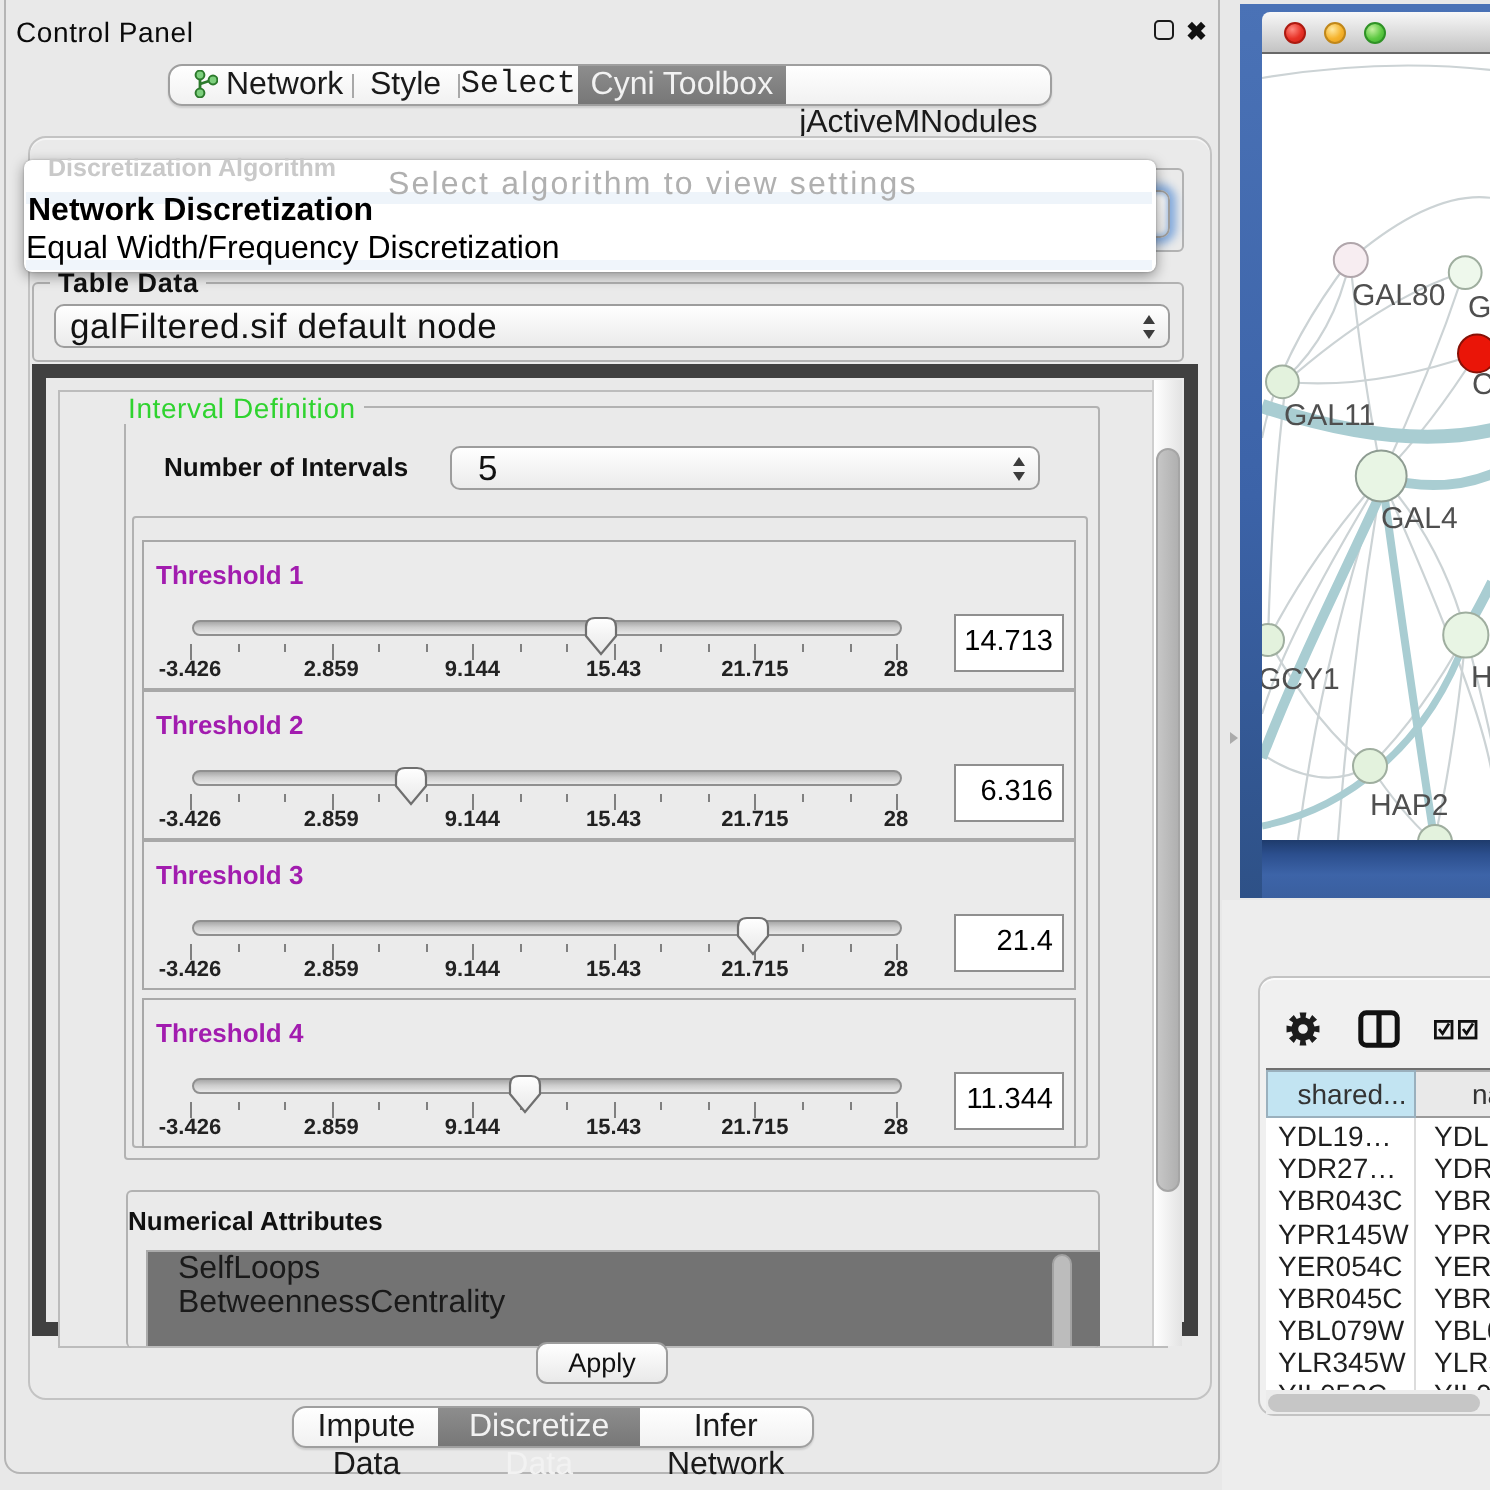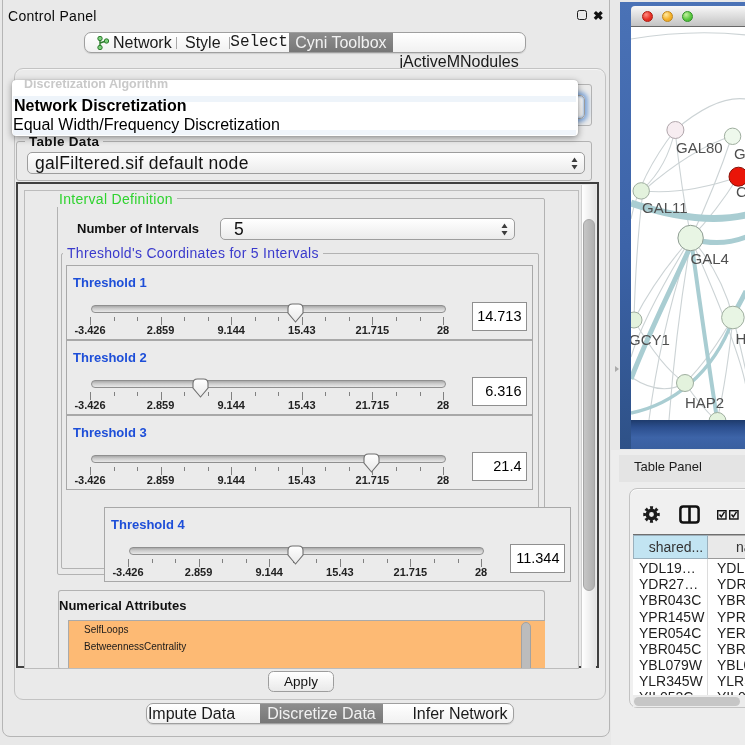--- a/index.html
+++ b/index.html
@@ -27,40 +27,40 @@
 
 .groupbox { position:absolute; border:1px solid #b2b2b2; border-radius:3px; }
 .grouptitle { position:absolute; background:#eaeaea; padding:0 4px; font-size:14px; letter-spacing:0.3px; }
 
 .combo { position:absolute; height:22px; border:1px solid #9d9d9d; border-radius:5px;
   background:linear-gradient(180deg,#ffffff 0%,#ebebeb 100%); font-size:17.5px; letter-spacing:0.3px; color:#111;
   line-height:21px; padding-left:7px; }
 .comboarrows { position:absolute; right:6px; top:4px; width:7px; height:13px; }
 
 
-#scrollpane { position:absolute; left:16px; top:182px; width:583px; height:486px; border:2px solid #404040; background:#e9e9e9; }
+#scrollpane { position:absolute; left:16px; top:182px; width:583px; height:486px; border:7px solid #404040; background:#e9e9e9; }
 #innerpanel { position:absolute; left:6px; top:6px; width:555px; height:479px; border:1px solid #bcbcbc; background:#eaeaea; }
 #vscroll { position:absolute; right:1px; top:1px; width:15px; height:483px; background:linear-gradient(90deg,#ffffff 0%,#e3e3e3 100%); border-left:1px solid #cfcfcf; }
 #vthumb { position:absolute; left:1px; top:34px; width:12px; height:372px; border-radius:6px;
   background:linear-gradient(90deg,#c6c6c6 0%,#b0b0b0 100%); border:1px solid #a5a5a5; }
 
 
 .trow { position:absolute; left:0; width:467px; height:75px; border:1px solid #a8a8a8; background:#ebebeb; }
-.trowtitle { position:absolute; left:6px; top:9px; font-size:13px; font-weight:bold; color:#1d4ed8; }
+.trowtitle { position:absolute; left:6px; top:9px; font-size:13px; font-weight:bold; color:#a21caf; }
 .track { position:absolute; left:24px; top:39px; width:355px; height:8px; border-radius:4px;
   border:1px solid #8f8f8f; background:linear-gradient(180deg,#a9a9a9 0%,#cdcdcd 45%,#e8e8e8 100%); }
 .tick { position:absolute; top:51px; width:1px; background:#808080; }
 .ticklab { position:absolute; top:58px; width:60px; text-align:center; font-size:11px; font-weight:bold; color:#222; }
 .thumb { position:absolute; top:37px; }
 .valbox { position:absolute; left:405px; top:36px; width:55px; height:29px; background:#fff;
   border:1px solid #8f8f8f; font-size:14.5px; color:#000; text-align:right; line-height:26px; padding-right:4.5px; }
 
 
-#attrlist { position:absolute; left:66px; top:618px; width:477px; height:50px; background:#fdba74;
-  border-top:1px solid #aaa; border-left:1px solid #aaa; overflow:hidden; font-size:10px; color:#1a1a1a; }
+#attrlist { position:absolute; left:66px; top:618px; width:477px; height:50px; background:#737373;
+  border-top:1px solid #aaa; border-left:1px solid #aaa; overflow:hidden; font-size:16px; color:#1a1a1a; }
 #attrlist div { padding-left:15px; height:17px; line-height:17px; }
 #attrlist #listthumb { position:absolute; left:452px; top:1px; width:10px !important; height:60px !important; padding:0 !important; border-radius:5px;
   background:#bcbcbc; border:1px solid #a2a2a2; }
 
 #applybtn { position:absolute; left:268px; top:671px; width:66px; height:21px; border:1px solid #9d9d9d;
   border-radius:5.5px; background:linear-gradient(180deg,#ffffff 0%,#e9e9e9 100%); font-size:13.5px;
   color:#111; text-align:center; line-height:19px; }
 
 
 #netwin { position:absolute; left:620px; top:2px; width:126px; height:447px;
@@ -141,21 +141,20 @@
     <div class="groupbox" style="left:32px; top:7px; width:488px; height:377px; border-radius:2px;"></div>
     <div class="grouptitle" style="left:30px; top:0px; color:#2fd32f;">Interval Definition</div>
     <div style="position:absolute; left:52px; top:29.5px; font-size:13px; font-weight:bold; color:#111;">Number of Intervals</div>
     <div class="combo" style="left:195px; top:27px; width:295px; padding-left:13px;">5
       <svg class="comboarrows" width="7" height="13" viewBox="0 0 7 13">
             <path d="M3.5,0.5 L6.5,5 L0.5,5 Z" fill="#3c3c3c"></path>
             <path d="M3.5,12.5 L6.5,8 L0.5,8 Z" fill="#3c3c3c"></path>
           </svg>
     </div>
     <div class="groupbox" style="left:36px; top:62px; width:478px; height:316px; border-radius:2px;"></div>
-    <div class="grouptitle" style="left:38px; top:54px; color:#3a3acc;">Threshold's Coordinates for 5 Intervals</div>
     <div style="position:absolute; left:41px; top:74px; width:467px; height:300px;">
 <div style="position:absolute;left:0;top:0px;width:467px;height:75px;">
             <div class="trow" style="top:0px;">
 <div class="trowtitle">Threshold 1</div>
 <div class="track"></div>
 <div class="tick" style="left:23.0px;height:8px;"></div>
 <div class="tick" style="left:46.5px;height:4px;"></div>
 <div class="tick" style="left:70.1px;height:4px;"></div>
 <div class="tick" style="left:93.6px;height:8px;"></div>
 <div class="tick" style="left:117.1px;height:4px;"></div>
@@ -240,21 +239,21 @@
 <div class="ticklab" style="left:204.8px;">15.43</div>
 <div class="ticklab" style="left:275.4px;">21.715</div>
 <div class="ticklab" style="left:346.0px;">28</div>
 <svg class="thumb" style="left:296.4px;" width="17" height="20" viewBox="0 0 17 20">
 <path d="M1,5.5 Q1,1 5.5,1 L11.5,1 Q16,1 16,5.5 L16,10 L8.5,19 L1,10 Z" fill="url(#thumbgrad)" stroke="#6f6f6f" stroke-width="1.1"></path>
 </svg>
 <div class="valbox">21.4</div>
 </div>
           </div>
 <div style="position:absolute;left:0;top:225px;width:467px;height:75px;">
-            <div class="trow" style="top:17px;margin-left:38px;">
+            <div class="trow" style="top:4px;">
 <div class="trowtitle">Threshold 4</div>
 <div class="track"></div>
 <div class="tick" style="left:23.0px;height:8px;"></div>
 <div class="tick" style="left:46.5px;height:4px;"></div>
 <div class="tick" style="left:70.1px;height:4px;"></div>
 <div class="tick" style="left:93.6px;height:8px;"></div>
 <div class="tick" style="left:117.1px;height:4px;"></div>
 <div class="tick" style="left:140.7px;height:4px;"></div>
 <div class="tick" style="left:164.2px;height:8px;"></div>
 <div class="tick" style="left:187.7px;height:4px;"></div>
@@ -287,21 +286,21 @@
       <div id="listthumb"></div>
     </div>
   </div>
   <div id="vscroll">
         <div id="vthumb"></div>
       </div>
 </div>
 
 <div id="applybtn">Apply</div>
 
-<div class="tabbar" style="left:146px; top:703px; width:368px;justify-content:space-between;">
+<div class="tabbar" style="left:146px; top:703px; width:261px;">
   <div class="tab first" style="width:89px;">Impute Data</div>
   <div class="tab sel" style="width:123px;">Discretize Data</div>
   <div class="tab last" style="width:106px;">Infer Network</div>
 </div>
 
 <div style="position:absolute; left:615px; top:366px; width:0; height:0; border-top:3.5px solid transparent; border-bottom:3.5px solid transparent; border-left:4.5px solid #ababab;"></div>
 
 <div id="netwin">
   <div id="nettitle">
     <div class="tl" style="left:11px; background:radial-gradient(circle at 35% 30%, #ff8a80 0%, #e73227 55%, #cf2117 100%); border:1px solid #ad1a10;"></div>
@@ -362,23 +361,20 @@
         <text x="-2" y="317.5">GCY1</text>
         <text x="104.5" y="316.5">HIS</text>
         <text x="54" y="380.5">HAP2</text>
       </g>
     </svg>
   </div>
   <div id="netbottom"></div>
 </div>
 
 <div style="position:absolute; left:611px; top:450px; width:134px; height:295px; background:#ededed;"></div>
-<div id="tpbar">
-      <div id="tpbartext">Table Panel</div>
-    </div>
 <div id="tablebox">
 
   <svg style="position:absolute; left:13px; top:17px;" width="17" height="17" viewBox="0 0 17 17">
     <path fill="#1c1c1c" fill-rule="evenodd" d="M6.80,0.27 L10.20,0.27 L9.81,2.75 L11.74,3.57 L13.11,1.48 L15.52,3.89 L13.50,5.36 L14.28,7.30 L16.73,6.80 L16.73,10.20 L14.25,9.81 L13.43,11.74 L15.52,13.11 L13.11,15.52 L11.64,13.50 L9.70,14.28 L10.20,16.73 L6.80,16.73 L7.19,14.25 L5.26,13.43 L3.89,15.52 L1.48,13.11 L3.50,11.64 L2.72,9.70 L0.27,10.20 L0.27,6.80 L2.75,7.19 L3.57,5.26 L1.48,3.89 L3.89,1.48 L5.36,3.50 L7.30,2.72 Z M10.90,8.50 A2.4,2.4 0 1 0 6.10,8.50 A2.4,2.4 0 1 0 10.90,8.50 Z"></path>
   </svg>
   <svg style="position:absolute; left:49px; top:16px;" width="21" height="19" viewBox="0 0 21 19">
     <rect x="1.4" y="1.4" width="18.2" height="16.2" rx="2.8" fill="none" stroke="#111" stroke-width="2.5"></rect>
     <line x1="10.5" y1="2" x2="10.5" y2="17" stroke="#111" stroke-width="2.6"></line>
   </svg>
   <svg style="position:absolute; left:87px; top:21px;" width="22" height="10" viewBox="0 0 22 10">
@@ -416,16 +412,17 @@
 
   <div style="position:absolute; left:3px; top:206px; width:127px; height:12px; background:#ececec;"></div>
   <div style="position:absolute; left:4px; top:208px; width:106px; height:8.5px; border-radius:4.5px; background:#c6c6c6;"></div>
 </div>
 
 <div id="popup">
       <div style="position:absolute;left:1px;top:16px;width:563px;height:6px;background:#eef4fa;"></div>
       <div style="position:absolute;left:1px;top:50px;width:563px;height:5px;background:#f0f5fb;"></div>
     </div>
 <div id="ghosttitle">Discretization Algorithm</div>
+<div id="pop1">Select algorithm to view settings</div>
 <div id="pop2">Network Discretization</div>
 <div id="pop3">Equal Width/Frequency Discretization</div>
 
 </div>
 
 </body></html>

